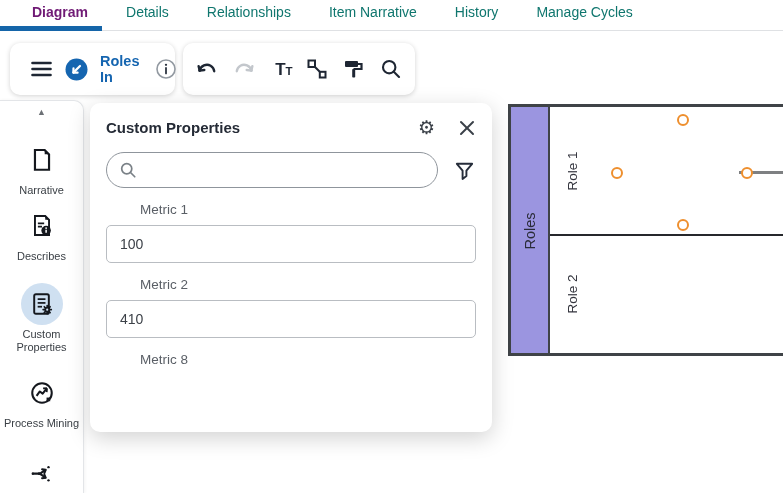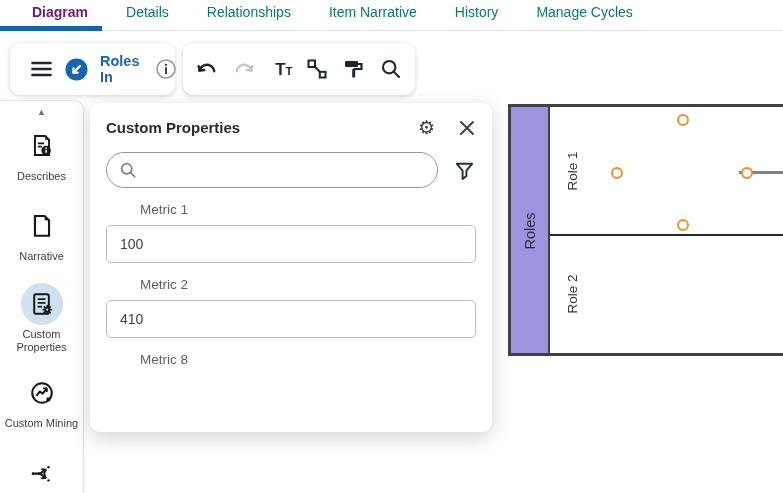--- a/index.html
+++ b/index.html
@@ -162,43 +162,43 @@
       <svg width="24" height="24" viewBox="0 0 24 24" fill="none" stroke="#1e2633" stroke-width="2.1" stroke-linecap="round">
           <circle cx="10.2" cy="10.2" r="6.2"></circle>
           <line x1="14.8" y1="14.8" x2="20" y2="20"></line>
         </svg>
     </span>
   </div>
 
   <div class="sidebar">
     <div class="scrollup">▲</div>
 
+    <div class="side-item" style="margin-top:22px">
+      <span class="ic">
+        <svg width="26" height="26" viewBox="0 0 24 24">
+            <path d="M5.5 2.8 h9 l4 4 v14.2 h-13 z" fill="none" stroke="#15181e" stroke-width="2"></path>
+            <path d="M14.5 2.8 v4 h4 z" fill="#15181e"></path>
+          </svg>
+      </span>
+      <span class="side-label">Narrative</span>
+    </div>
+
     <div class="side-item" style="margin-top:8px">
       <span class="ic">
         <svg width="26" height="26" viewBox="0 0 24 24">
             <path d="M5.5 2.8 h9.5 l3.5 3.5 v14 h-13 z" fill="none" stroke="#15181e" stroke-width="1.8"></path>
             <path d="M15 2.8 v3.5 h3.5 z" fill="#15181e"></path>
             <line x1="8.2" y1="9.5" x2="14" y2="9.5" stroke="#15181e" stroke-width="1.6"></line>
             <line x1="8.2" y1="12.5" x2="12" y2="12.5" stroke="#15181e" stroke-width="1.6"></line>
             <circle cx="15.8" cy="16.2" r="4.4" fill="#15181e"></circle>
             <line x1="15.8" y1="15.4" x2="15.8" y2="18.3" stroke="#fff" stroke-width="1.4"></line>
             <circle cx="15.8" cy="13.9" r="0.85" fill="#fff"></circle>
           </svg>
       </span>
       <span class="side-label">Describes</span>
-    </div>
-
-    <div class="side-item" style="margin-top:22px">
-      <span class="ic">
-        <svg width="26" height="26" viewBox="0 0 24 24">
-            <path d="M5.5 2.8 h9 l4 4 v14.2 h-13 z" fill="none" stroke="#15181e" stroke-width="2"></path>
-            <path d="M14.5 2.8 v4 h4 z" fill="#15181e"></path>
-          </svg>
-      </span>
-      <span class="side-label">Narrative</span>
     </div>
 
     <div class="side-item active" style="margin-top:20px">
       <span class="ic">
         <svg width="26" height="26" viewBox="0 0 24 24">
             <rect x="4.8" y="3" width="13.5" height="18" rx="1.5" fill="none" stroke="#15181e" stroke-width="1.8"></rect>
             <line x1="8" y1="7.5" x2="15.2" y2="7.5" stroke="#15181e" stroke-width="1.6"></line>
             <line x1="8" y1="11" x2="15.2" y2="11" stroke="#15181e" stroke-width="1.6"></line>
             <line x1="8" y1="14.5" x2="12" y2="14.5" stroke="#15181e" stroke-width="1.6"></line>
             <g stroke="#15181e" stroke-width="1.5" stroke-linecap="round">
@@ -216,21 +216,21 @@
 
     <div class="side-item" style="margin-top:18px">
       <span class="ic">
         <svg width="26" height="26" viewBox="0 0 24 24" fill="none">
             <circle cx="12" cy="12" r="9" stroke="#15181e" stroke-width="1.9"></circle>
             <polyline points="7,14.6 10,10.6 12.6,12.6 16.2,8" stroke="#15181e" stroke-width="1.9" stroke-linejoin="round"></polyline>
             <path d="M16.6 7.6 l-3.6 0.1 M16.6 7.6 l-0.3 3.6" stroke="#15181e" stroke-width="1.7"></path>
             <rect x="16.2" y="16.2" width="3.4" height="3.4" fill="#15181e"></rect>
           </svg>
       </span>
-      <span class="side-label">Custom Mining</span>
+      <span class="side-label">Process Mining</span>
     </div>
 
     <div class="side-item" style="margin-top:22px">
       <span class="ic">
         <svg width="26" height="26" viewBox="0 0 24 24" fill="none" stroke="#15181e" stroke-width="1.9" stroke-linecap="round">
             <circle cx="3.6" cy="12.6" r="1.2" fill="#15181e" stroke="none"></circle>
             <path d="M4.8 12.6 h4.4"></path>
             <path d="M9.2 12.6 C11.5 12.6 12.5 10.4 15 9.2"></path>
             <path d="M9.2 12.6 C11.5 12.6 12.5 15 15 16.2"></path>
             <path d="M15.4 9 l-3.3 -0.4 M15.4 9 l-1.2 3"></path>

